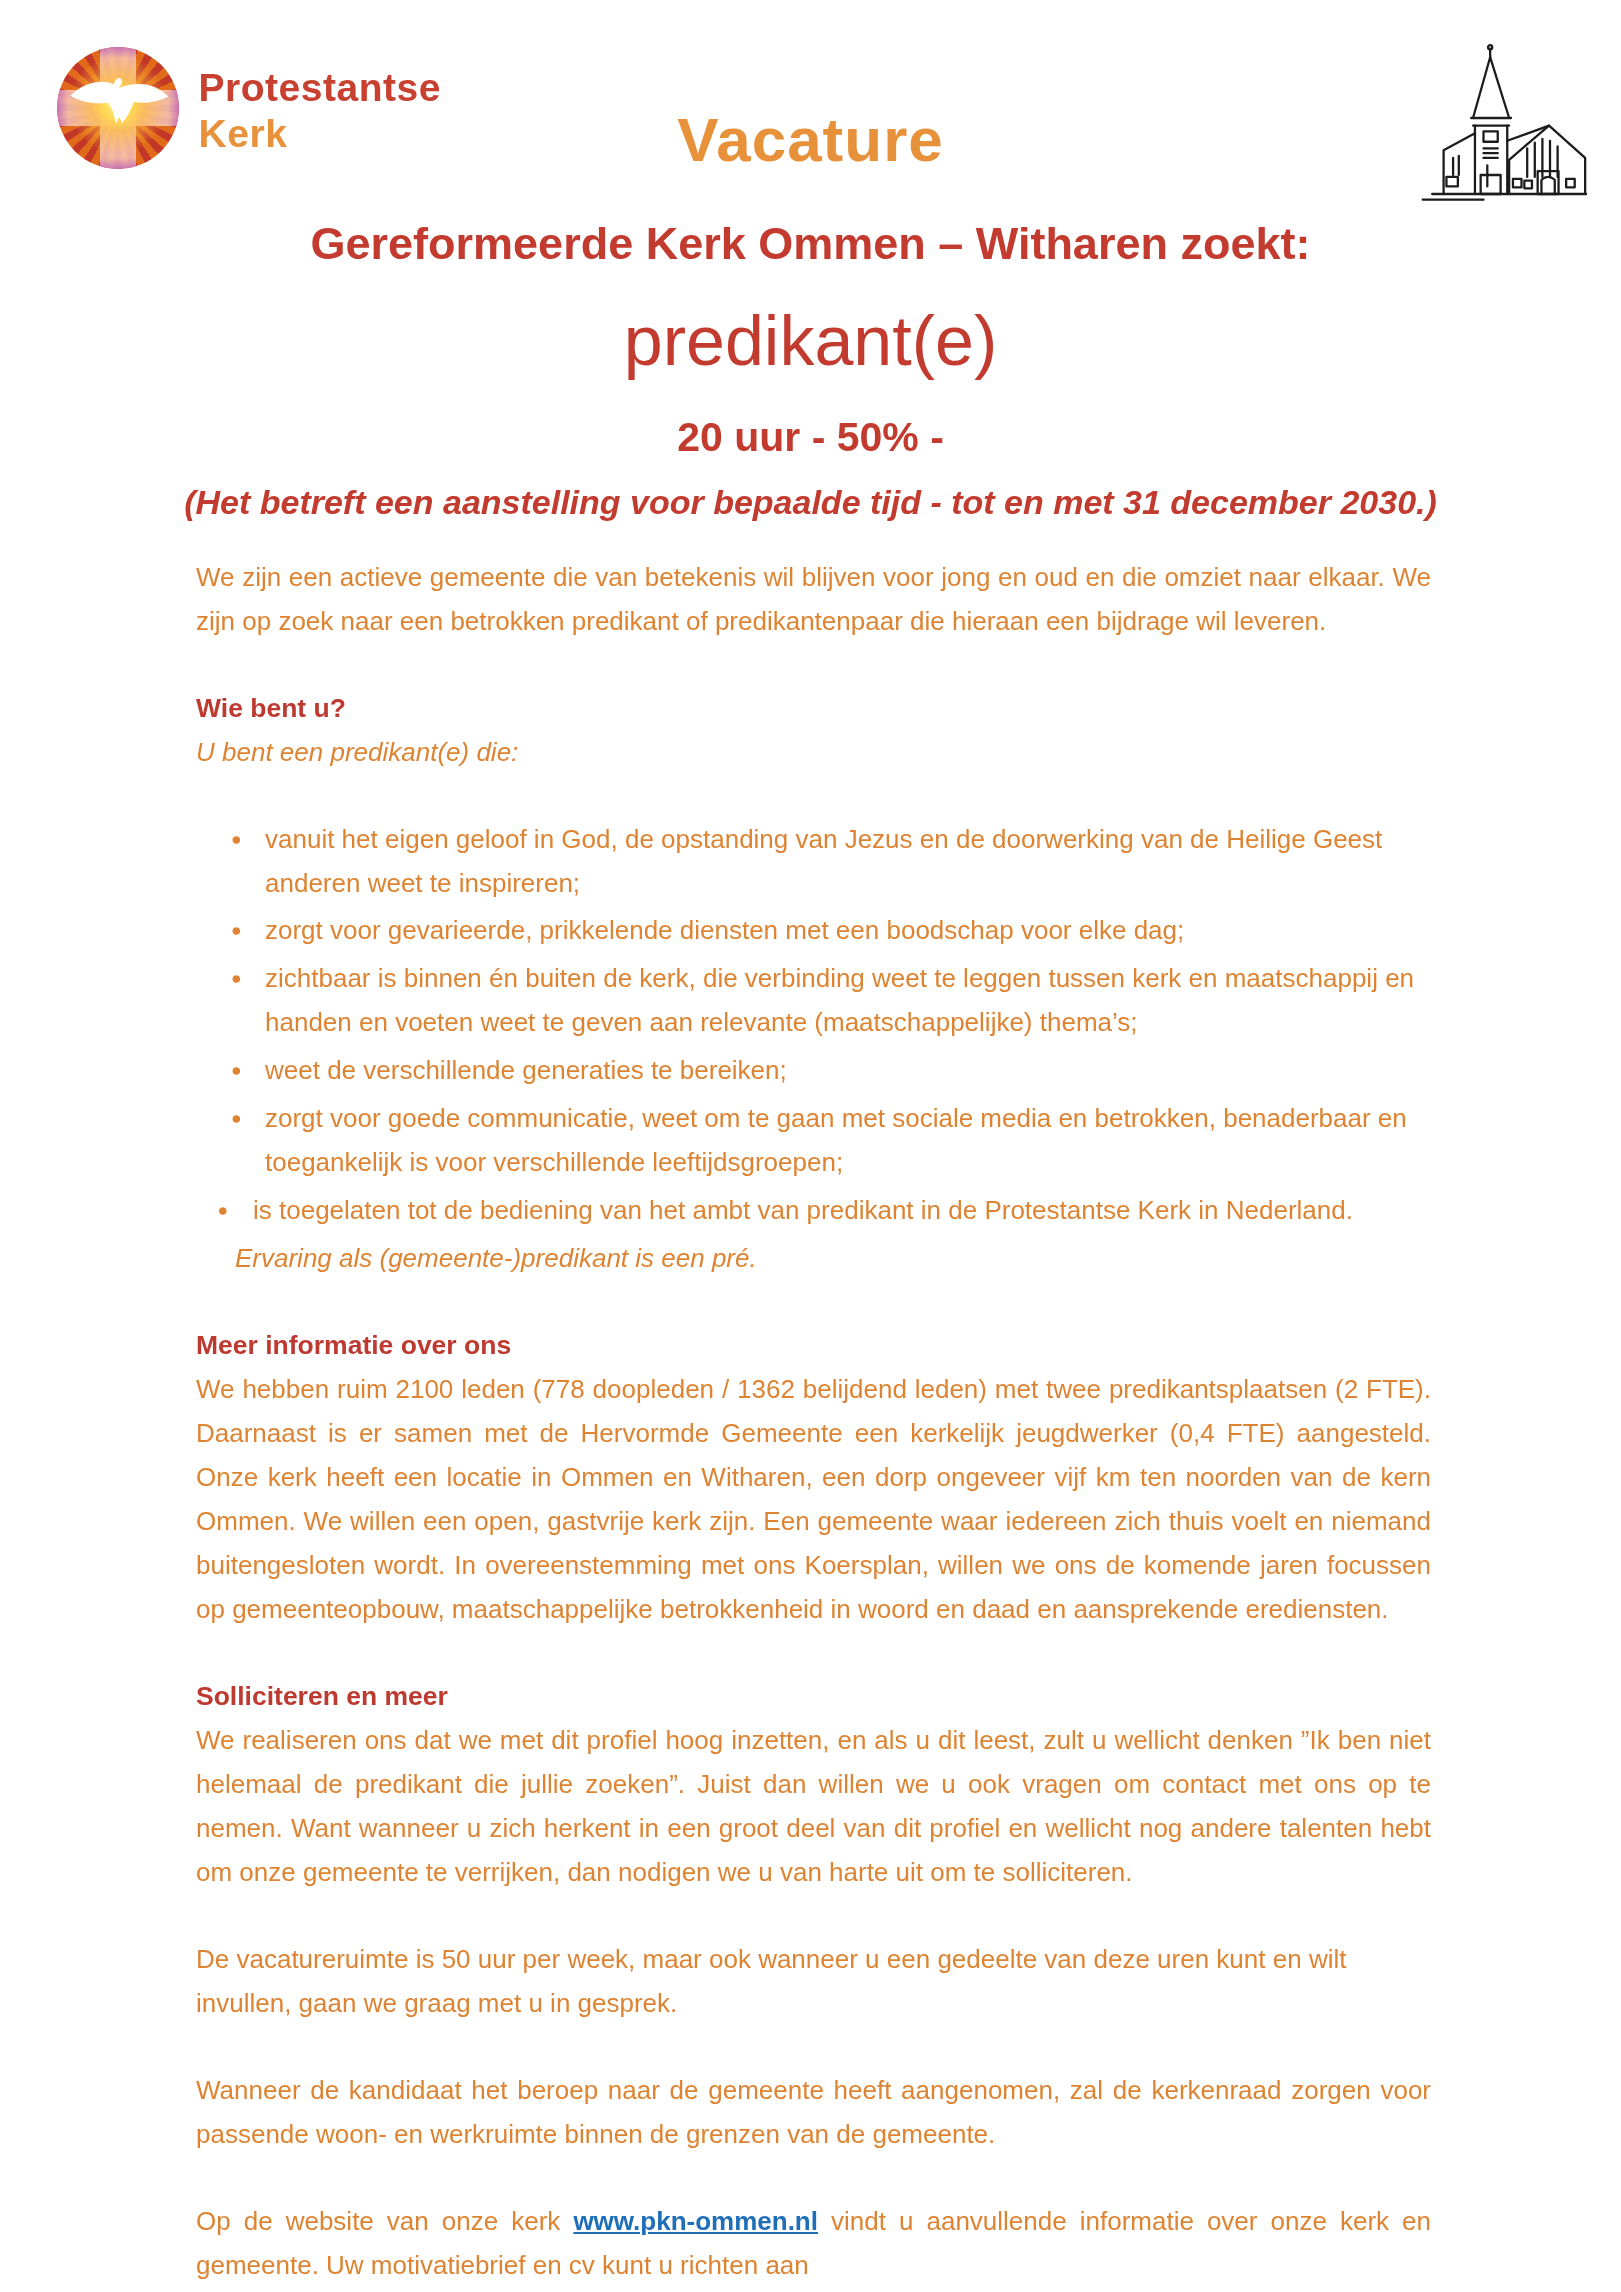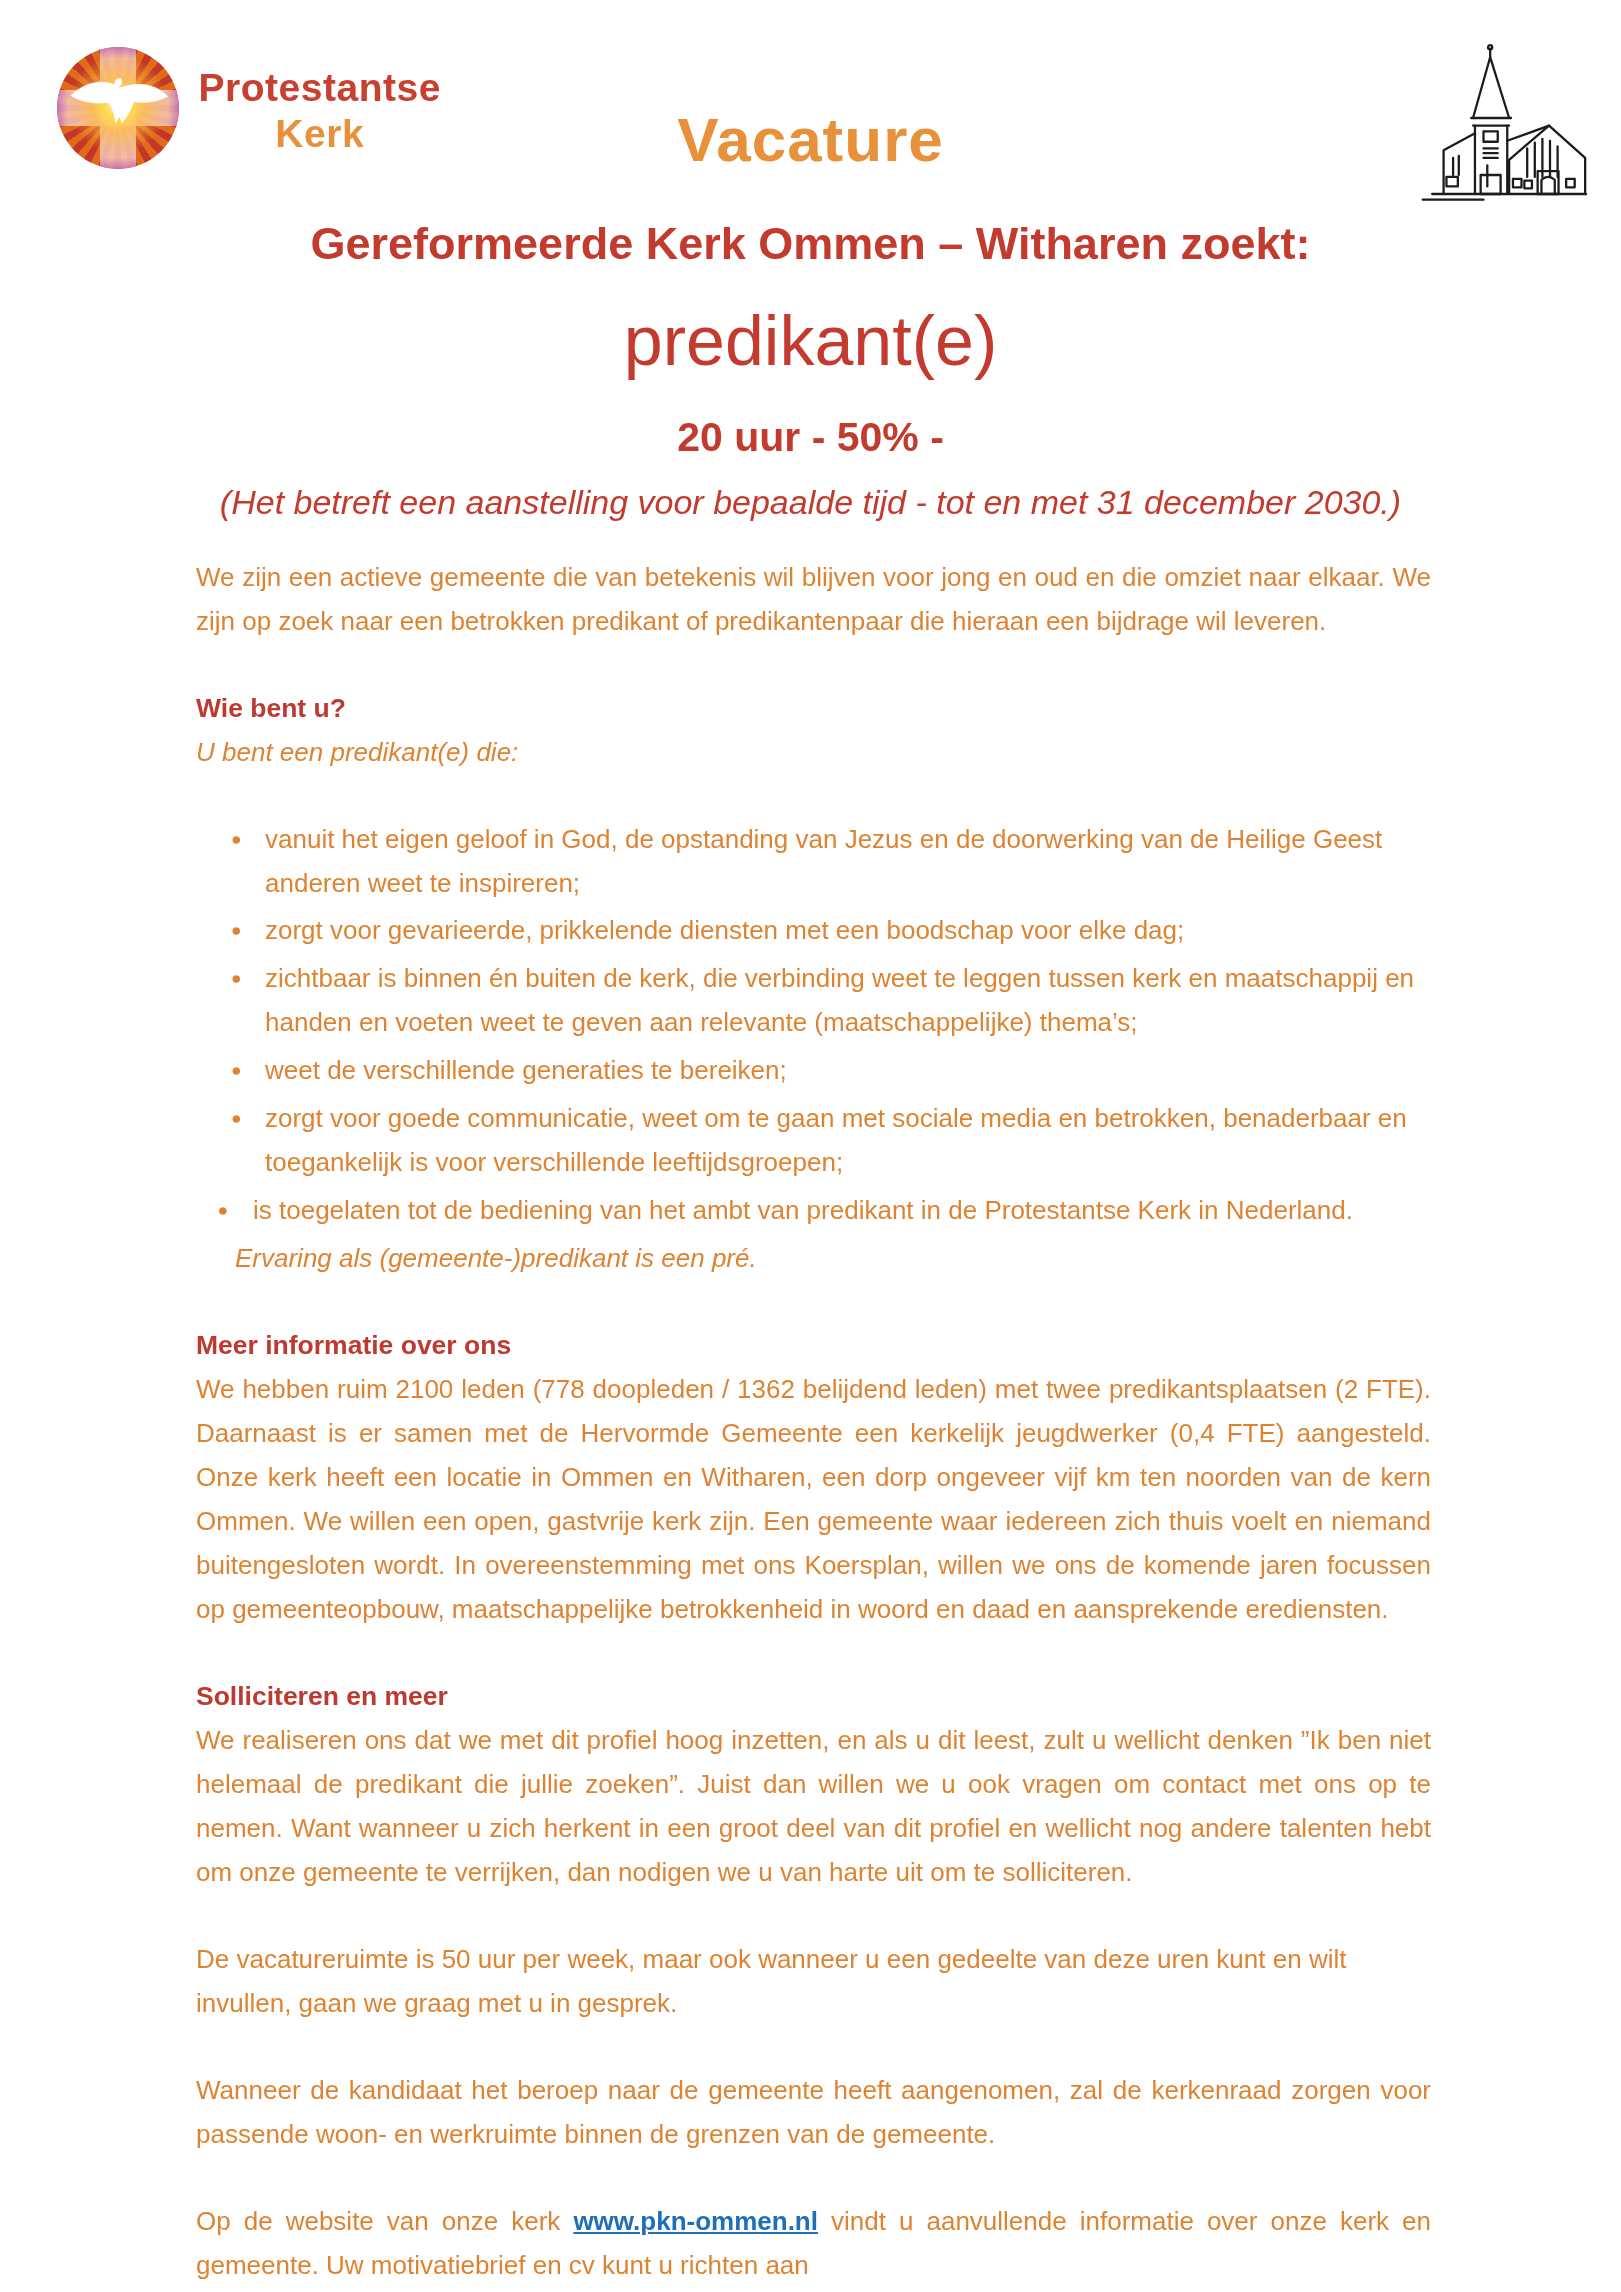--- a/index.html
+++ b/index.html
@@ -15,31 +15,31 @@
   .logo{position:absolute;left:57px;top:47px;display:flex;align-items:flex-start;gap:19.6px;}
   .logo-mark{position:relative;width:122px;height:122px;border-radius:50%;overflow:hidden;
     background:repeating-conic-gradient(from 4deg,#e06a1a 0 7.5deg,#c23727 7.5deg 15deg);}
   .logo-cross-v{position:absolute;left:35%;top:0;width:30%;height:100%;
     background:linear-gradient(180deg,rgba(200,122,205,0.85) 0%,rgba(248,206,193,0.8) 9%,rgba(248,206,193,0.8) 91%,rgba(200,122,205,0.85) 100%);}
   .logo-cross-h{position:absolute;top:35%;left:0;height:30%;width:100%;
     background:linear-gradient(90deg,rgba(200,122,205,0.85) 0%,rgba(248,206,193,0.8) 9%,rgba(248,206,193,0.8) 91%,rgba(200,122,205,0.85) 100%);}
   .logo-glow{position:absolute;inset:0;
     background:radial-gradient(circle at 50% 47%,#fff7b0 0%,#ffd84f 16%,rgba(255,190,60,0.65) 30%,rgba(255,170,40,0) 56%);}
   .logo-dove{position:absolute;left:7%;top:16%;width:86%;}
-  .logo-text{font-weight:bold;font-size:39px;line-height:1.18;padding-top:17.6px;letter-spacing:0.5px;text-align:center;}
+  .logo-text{font-weight:bold;font-size:39px;line-height:1.18;padding-top:17.6px;letter-spacing:0.5px;}
   .logo-text .l1{color:#c8402f;}
   .logo-text .l2{color:#e8913b;}
   .church{position:absolute;right:33px;top:41px;width:171px;height:173px;}
   
   .title-block{padding-top:104px;text-align:center;}
   .doc-title{margin:0;font-size:62px;font-weight:bold;color:#e8913b;letter-spacing:1px;}
   .subtitle{margin:43px 0 0;font-size:45px;font-weight:bold;color:#c23b2e;}
   .role{margin:31px 0 0;font-size:70px;font-weight:normal;color:#c23b2e;}
   .hours{margin:33px 0 0;font-size:41px;font-weight:bold;color:#c23b2e;}
-  .term{margin:21.6px 0 0;font-size:34px;font-weight:normal;font-style:italic;color:#c23b2e;}
+  .term{margin:21.6px 0 0;font-size:34px;font-weight:bold;font-style:italic;color:#c23b2e;}
   
   .main{margin:33px 190px 0 196px;color:#dd8331;font-size:26px;line-height:44px;}
   .main p{margin:0 0 43px;text-align:justify;}
   .main p.left{text-align:left;}
   h2.sec{margin:0;font-size:26.5px;font-weight:bold;color:#be3a31;line-height:44px;}
   .lead{margin:0;font-style:italic;}
   ul.req{list-style:none;margin:0 0 0 0;padding:0;}
   ul.req li{position:relative;padding-left:69px;margin:0 0 3.9px;text-align:left;}
   ul.req li::before{content:"●";position:absolute;left:35px;top:0;font-size:17.6px;color:#dd8331;}
   ul.req li.tight{padding-left:57px;}

